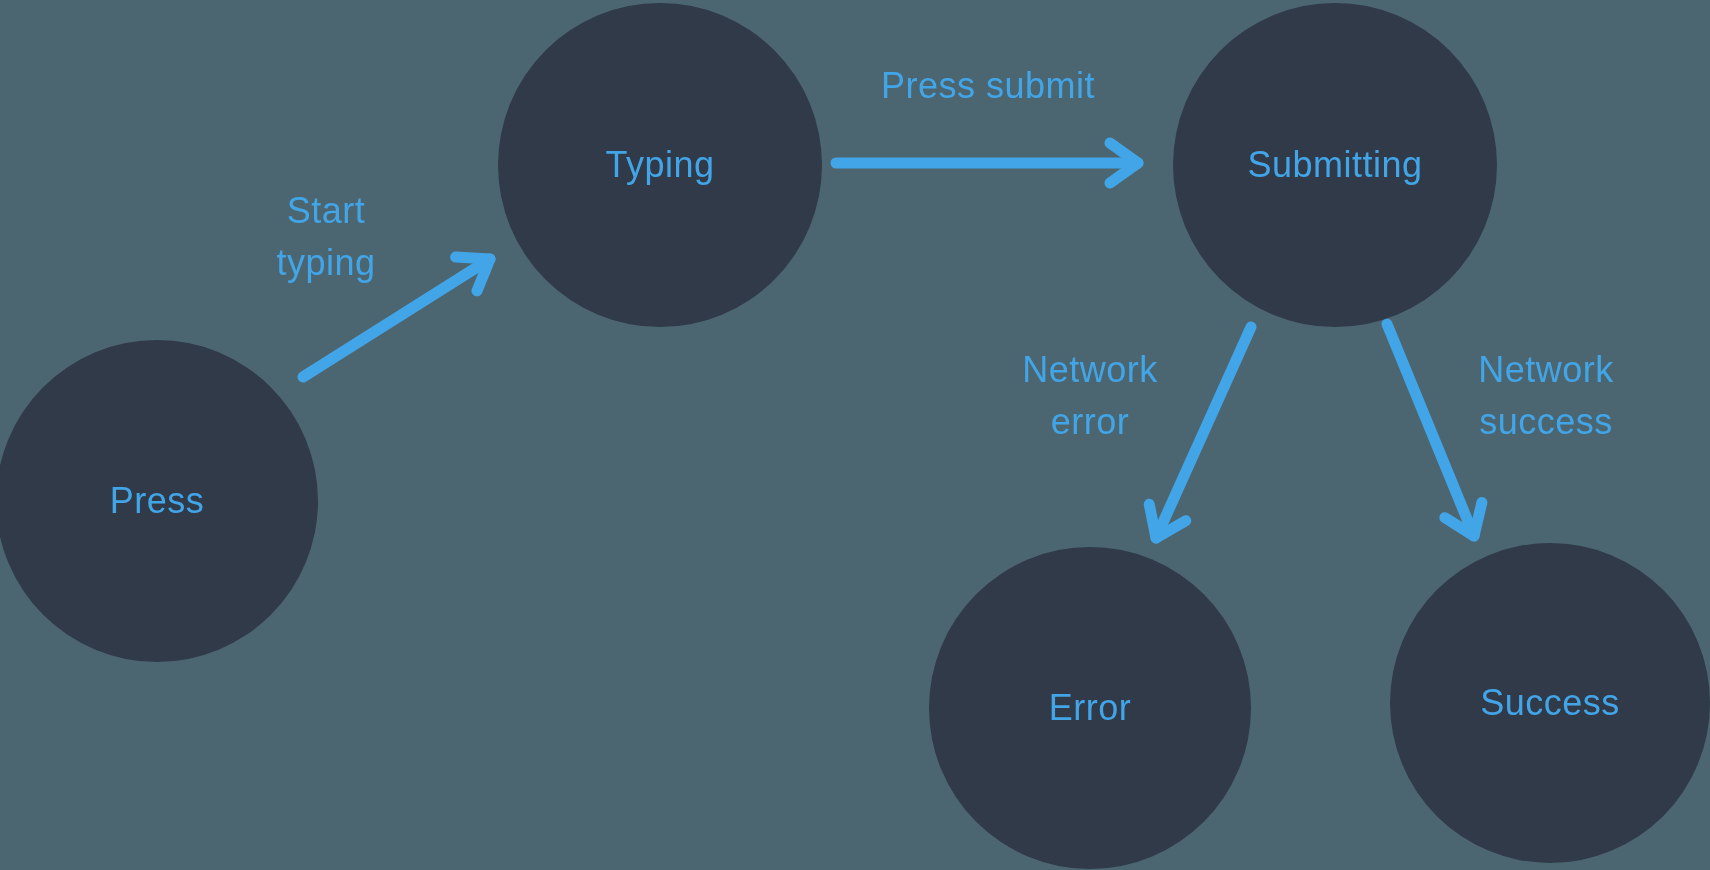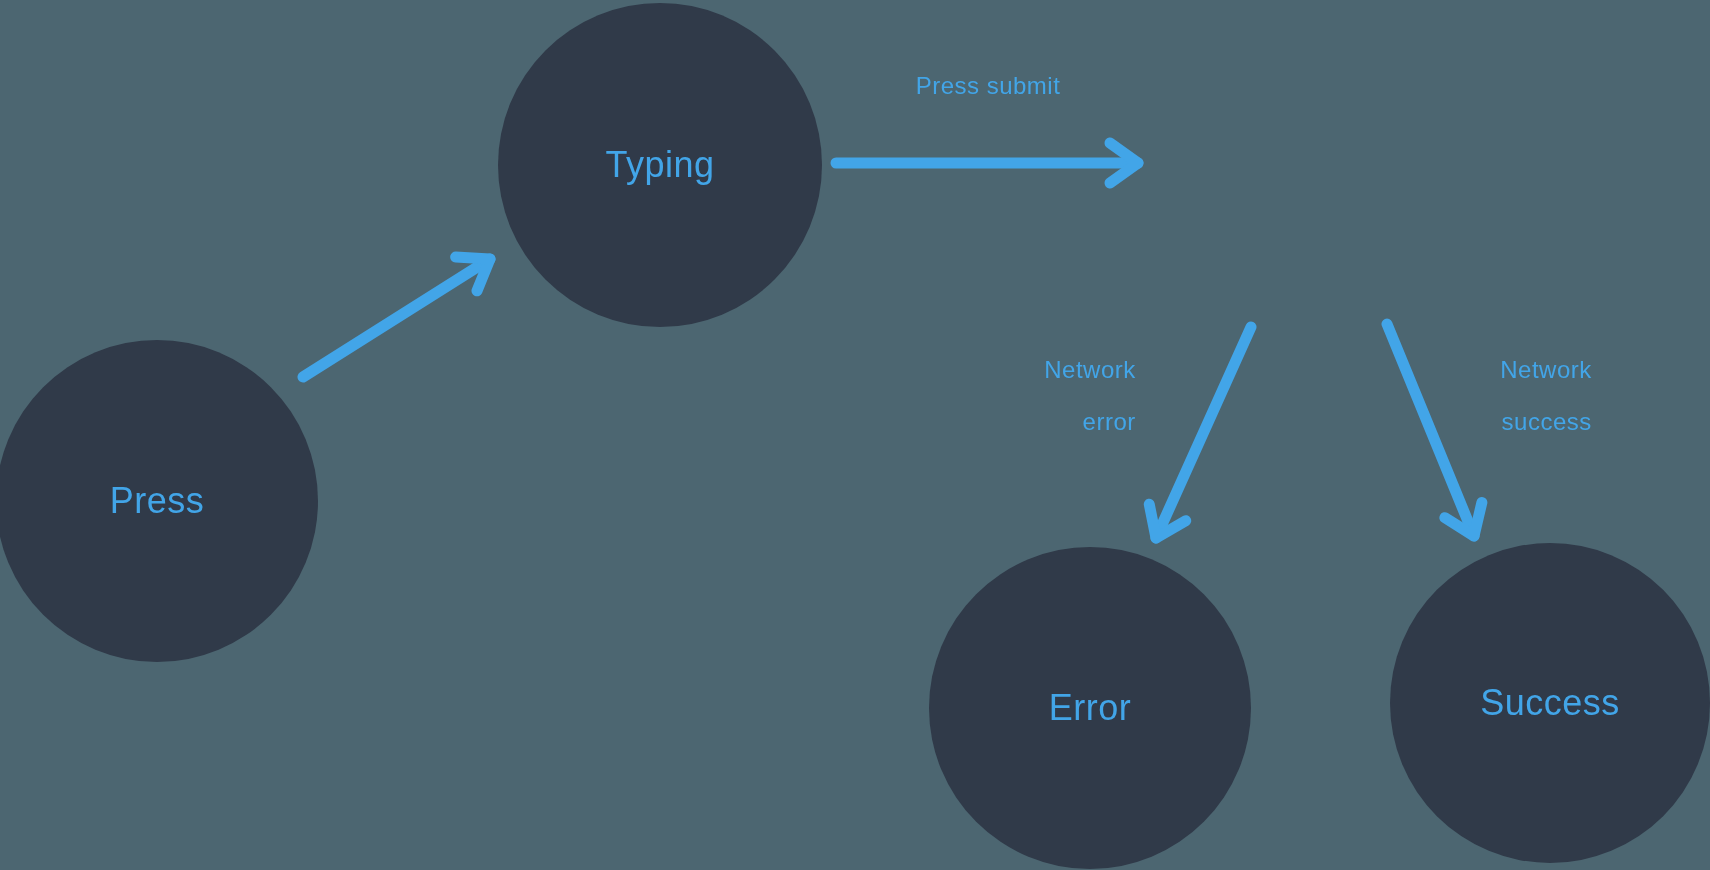--- a/index.html
+++ b/index.html
@@ -55,24 +55,24 @@
   }
   .node-empty      { left: -4px;   top: 340px; width: 322px; height: 322px; }
   .node-typing     { left: 498px;  top: 3px;   width: 324px; height: 324px; }
   .node-submitting { left: 1173px; top: 3px;   width: 324px; height: 324px; }
   .node-error      { left: 929px;  top: 547px; width: 322px; height: 322px; }
   .node-success    { left: 1390px; top: 543px; width: 320px; height: 320px; }
   .edge-label {
     position: absolute;
     transform: translate(-50%, -50%);
     color: var(--accent);
-    font-size: 24px;
+    font-size: 36px;
     line-height: 52px;
     letter-spacing: 0.5px;
-    text-align: right;
+    text-align: center;
     white-space: nowrap;
   }
   .edge-label span { display: block; }
   .label-start-typing    { left: 326px;  top: 237px; }
   .label-press-submit    { left: 988px;  top: 86px;  }
   .label-network-error   { left: 1090px; top: 396px; }
   .label-network-success { left: 1546px; top: 396px; }
 </style>
 </head>
 <body>
@@ -90,27 +90,34 @@
     <line class="edge-stroke" x1="1251" y1="327" x2="1156" y2="538" marker-end="url(#arrowhead)"></line>
     <line class="edge-stroke" x1="1387" y1="324" x2="1474" y2="536" marker-end="url(#arrowhead)"></line>
   </svg>
 
   <div class="node node-empty">
     <span class="node-label">Press</span>
   </div>
   <div class="node node-typing">
     <span class="node-label">Typing</span>
   </div>
+  <div class="node node-submitting">
+    <span class="node-label">Submitting</span>
+  </div>
   <div class="node node-error">
     <span class="node-label">Error</span>
   </div>
   <div class="node node-success">
     <span class="node-label">Success</span>
   </div>
 
+  <div class="edge-label label-start-typing">
+    <span>Start</span>
+    <span>typing</span>
+  </div>
   <div class="edge-label label-press-submit">
     <span>Press submit</span>
   </div>
   <div class="edge-label label-network-error">
     <span>Network</span>
     <span>error</span>
   </div>
   <div class="edge-label label-network-success">
     <span>Network</span>
     <span>success</span>

